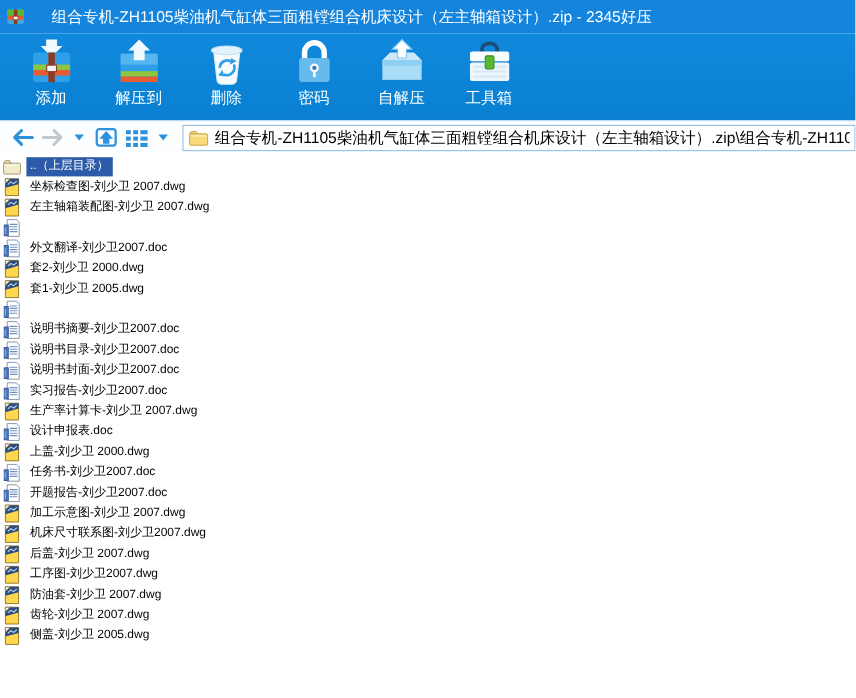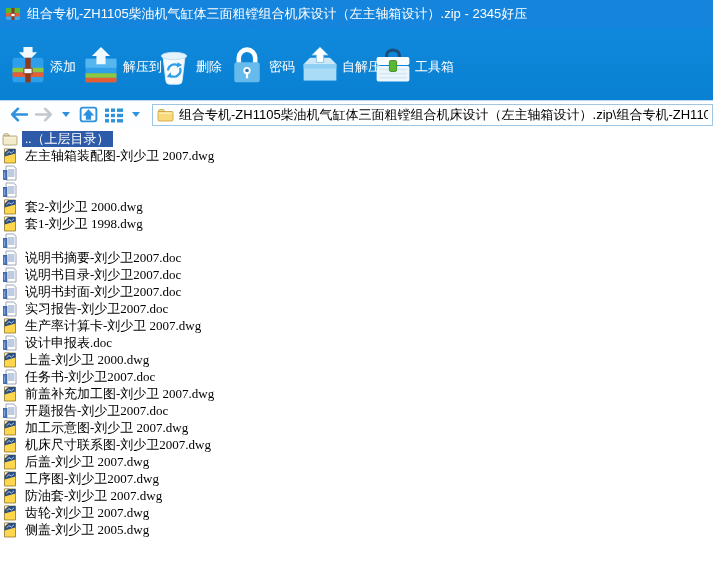--- a/index.html
+++ b/index.html
@@ -6,28 +6,28 @@
     --titlebar:#1484DC; --toolbar-top:#1089DC; --toolbar-bottom:#0980D2;
     --selection:#2D5BA9; --accent-blue:#2E91DB;
   }
   *{box-sizing:border-box;margin:0;padding:0;}
   html,body{width:713px;height:582px;overflow:hidden;}
   body{font-family:"Liberation Sans","DejaVu Sans",sans-serif;background:#fff;}
   .window{width:713px;height:582px;display:flex;flex-direction:column;background:#fff;}
 
   
   .titlebar{height:28px;background:var(--titlebar);display:flex;align-items:center;
-    padding-left:5px;gap:6px;flex:none;}
+    padding-left:5px;gap:22px;flex:none;}
   .title-text{color:#fff;font-size:13px;white-space:nowrap;overflow:hidden;}
   .win-icon{width:16px;height:16px;display:inline-flex;flex:none;}
 
   
   .toolbar{height:72px;background:linear-gradient(var(--toolbar-top),var(--toolbar-bottom));
     display:flex;padding-left:6px;flex:none;}
-  .tool-btn{width:73px;display:flex;flex-direction:row;align-items:center;
+  .tool-btn{width:73px;display:flex;flex-direction:column;align-items:center;
     padding-top:4px;cursor:default;}
   .tool-icon{width:44px;height:40px;display:flex;align-items:center;justify-content:center;}
   .tool-icon svg{width:44px;height:40px;}
   .tool-label{color:#fff;font-size:13px;margin-top:1px;white-space:nowrap;}
 
   
   .navbar{height:28px;background:#FDFEFF;border-top:1px solid #BBD9F0;display:flex;
     align-items:center;padding:0 0 0 6px;flex:none;gap:2px;}
   .nav-btn{border:none;background:transparent;width:24px;height:24px;display:inline-flex;
     align-items:center;justify-content:center;padding:0;flex:none;}
@@ -35,21 +35,21 @@
     border-top:5px solid var(--accent-blue);margin:0 4px;flex:none;}
   .addressbar{flex:1;height:22px;border:1px solid #9EC5E4;background:#fff;display:flex;
     align-items:center;gap:5px;padding:0 4px;margin-left:6px;overflow:hidden;}
   .addr-text{font-size:13px;color:#000;white-space:nowrap;overflow:hidden;}
   .addr-folder{width:17px;height:14px;flex:none;display:inline-flex;}
 
   
   .filelist{flex:1;background:#fff;padding-top:2px;overflow:hidden;}
   .row{height:17px;display:flex;align-items:center;}
   .ficon{width:16px;height:16px;margin:0 4px 0 2px;flex:none;display:inline-flex;}
-  .fname{font-size:13px;color:#000;padding:0 3px;line-height:16px;white-space:nowrap;font-family:Liberation Serif, serif;}
+  .fname{font-size:10px;color:#000;padding:0 3px;line-height:16px;white-space:nowrap;}
   .row.selected .fname{background:var(--selection);color:#fff;}
   .hidden-defs{position:absolute;width:0;height:0;overflow:hidden;}
 </style>
 </head>
 <body>
 
 <svg class="hidden-defs" aria-hidden="true">
   <defs>
 
     <symbol id="sym-add" viewBox="0 0 48 44">
@@ -256,20 +256,28 @@
   <div class="filelist">
   <div class="row selected">
     <span class="ficon">
           <svg viewBox="0 0 16 16" width="16" height="16">
             <use href="#sym-updir"></use>
           </svg>
         </span>
     <span class="fname">..（上层目录）</span>
   </div>
 
+  <div class="row">
+    <span class="ficon">
+          <svg viewBox="0 0 16 16" width="16" height="16">
+            <use href="#sym-dwg"></use>
+          </svg>
+        </span>
+    <span class="fname">坐标检查图-刘少卫 2007.dwg</span>
+  </div>
 
   <div class="row">
     <span class="ficon">
           <svg viewBox="0 0 16 16" width="16" height="16">
             <use href="#sym-dwg"></use>
           </svg>
         </span>
     <span class="fname">左主轴箱装配图-刘少卫 2007.dwg</span>
   </div>
 
@@ -280,38 +288,39 @@
           </svg>
         </span>
   </div>
 
   <div class="row">
     <span class="ficon">
           <svg viewBox="0 0 16 16" width="16" height="16">
             <use href="#sym-doc"></use>
           </svg>
         </span>
+    <span class="fname">外文翻译-刘少卫2007.doc</span>
   </div>
 
   <div class="row">
     <span class="ficon">
           <svg viewBox="0 0 16 16" width="16" height="16">
             <use href="#sym-dwg"></use>
           </svg>
         </span>
     <span class="fname">套2-刘少卫 2000.dwg</span>
   </div>
 
   <div class="row">
     <span class="ficon">
           <svg viewBox="0 0 16 16" width="16" height="16">
             <use href="#sym-dwg"></use>
           </svg>
         </span>
-    <span class="fname">套1-刘少卫 1998.dwg</span>
+    <span class="fname">套1-刘少卫 2005.dwg</span>
   </div>
 
   <div class="row">
     <span class="ficon">
           <svg viewBox="0 0 16 16" width="16" height="16">
             <use href="#sym-doc"></use>
           </svg>
         </span>
   </div>
 
@@ -380,28 +389,20 @@
 
   <div class="row">
     <span class="ficon">
           <svg viewBox="0 0 16 16" width="16" height="16">
             <use href="#sym-doc"></use>
           </svg>
         </span>
     <span class="fname">任务书-刘少卫2007.doc</span>
   </div>
 
-  <div class="row">
-    <span class="ficon">
-          <svg viewBox="0 0 16 16" width="16" height="16">
-            <use href="#sym-dwg"></use>
-          </svg>
-        </span>
-    <span class="fname">前盖补充加工图-刘少卫 2007.dwg</span>
-  </div>
 
   <div class="row">
     <span class="ficon">
           <svg viewBox="0 0 16 16" width="16" height="16">
             <use href="#sym-doc"></use>
           </svg>
         </span>
     <span class="fname">开题报告-刘少卫2007.doc</span>
   </div>
 

